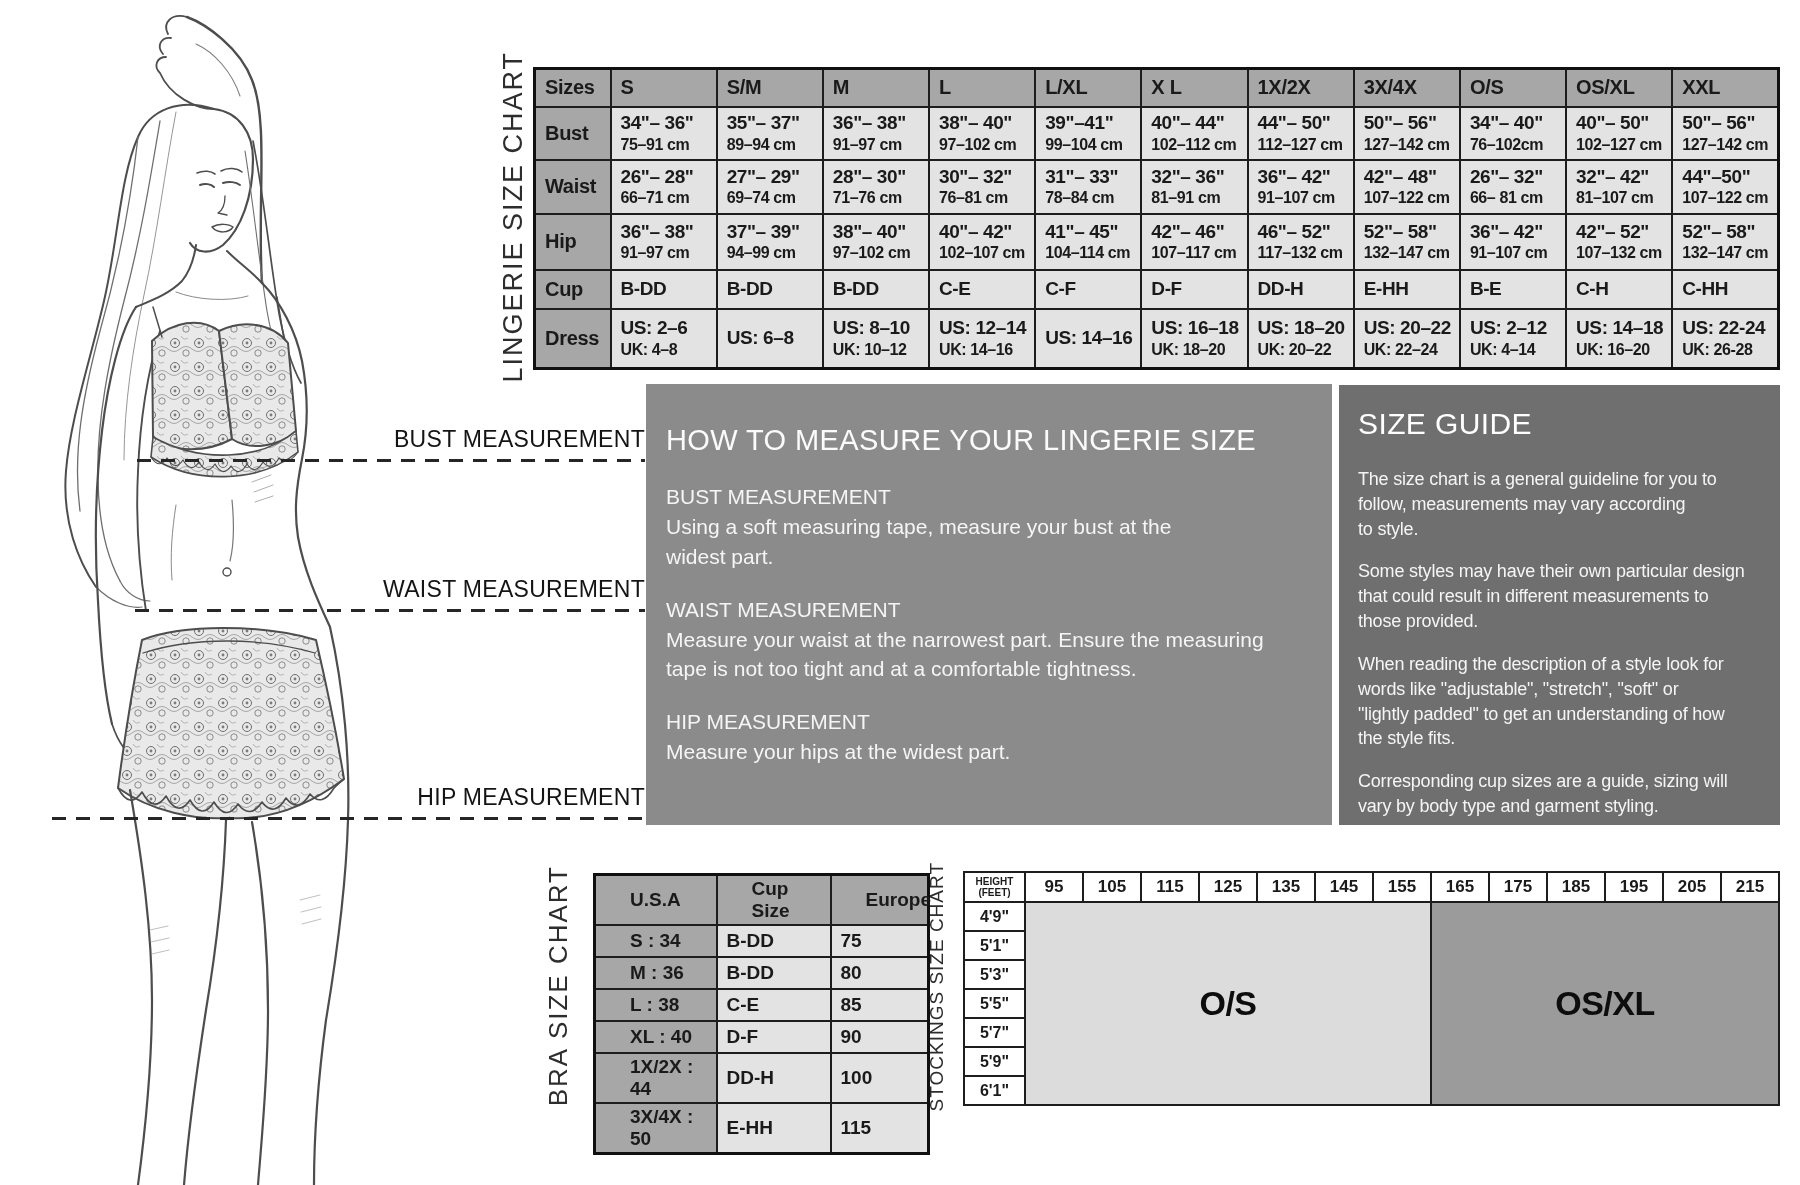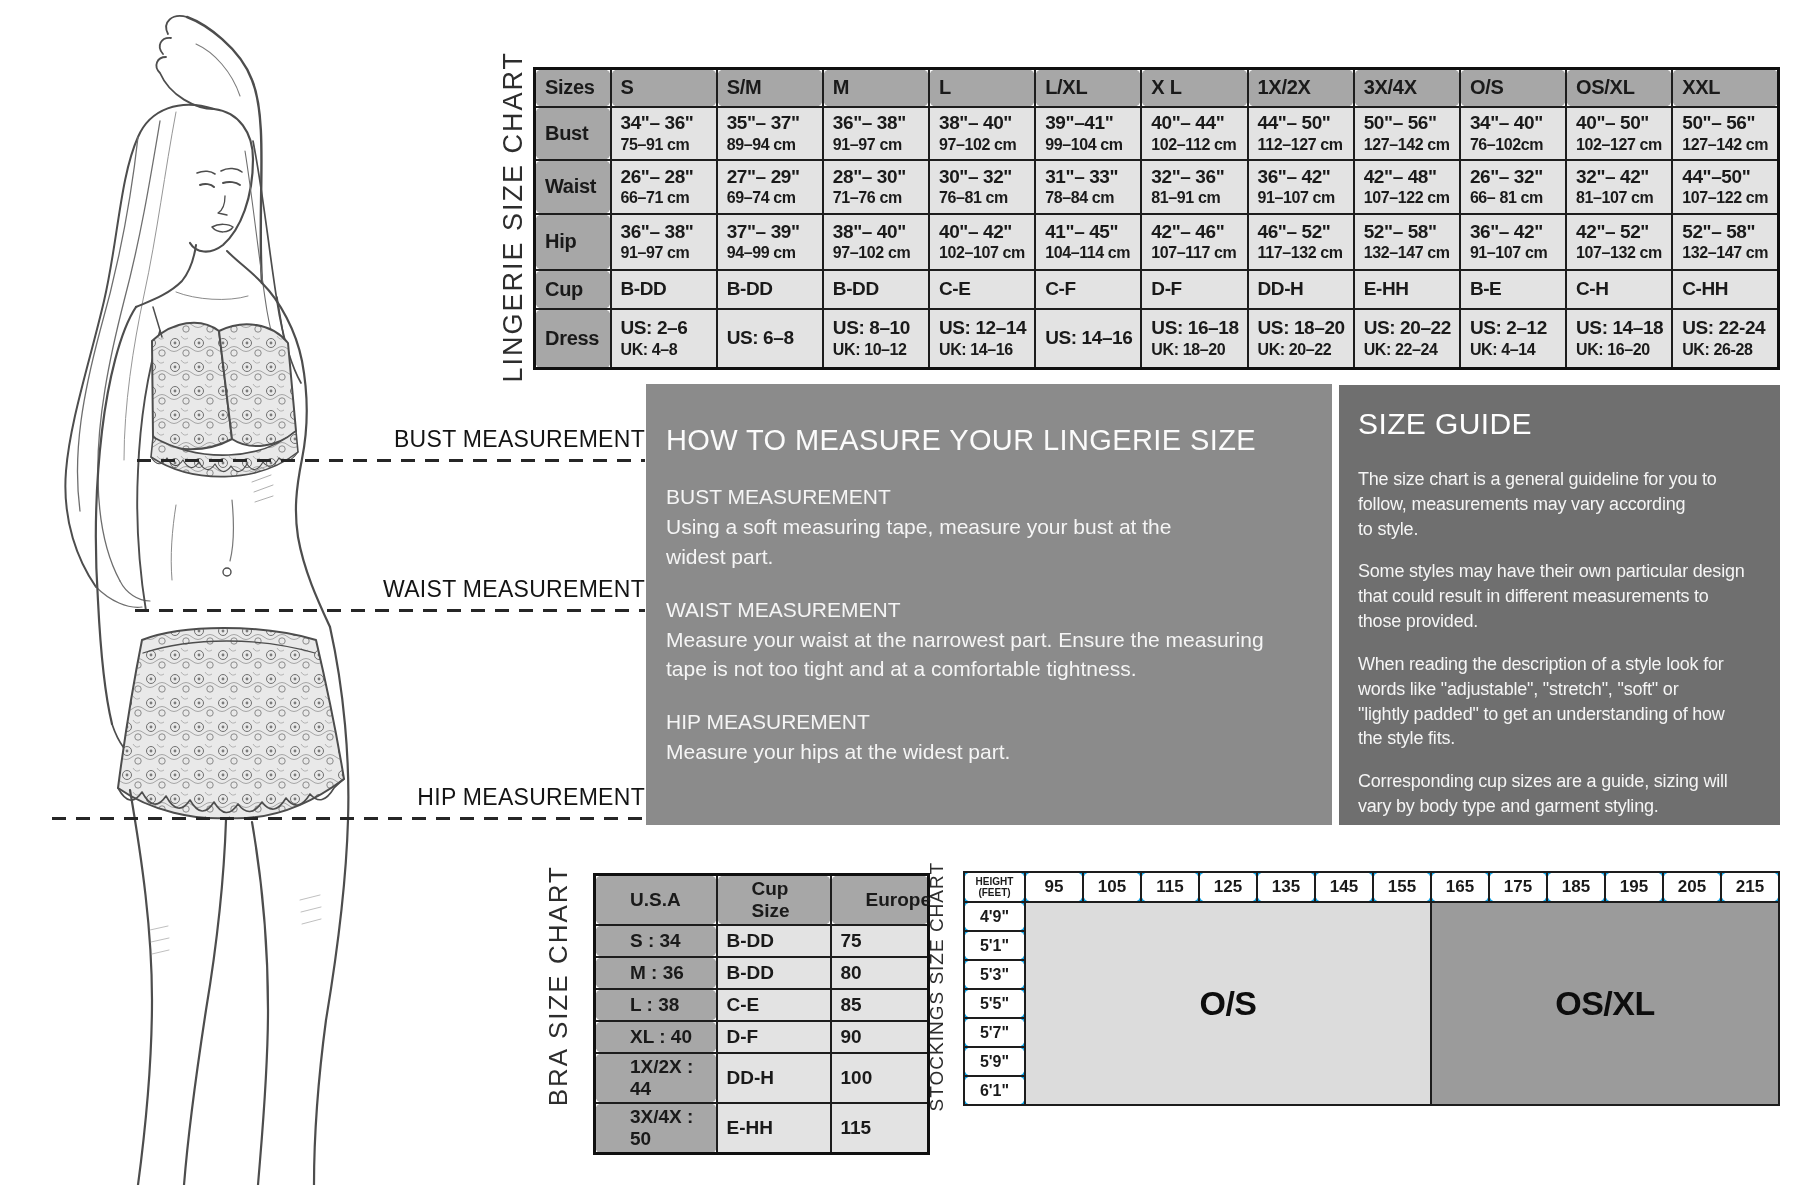--- a/index.html
+++ b/index.html
@@ -21,21 +21,21 @@
   #bra-side span      { font-size:26px; }
   #stockings-side span{ font-size:19px; letter-spacing:1px; }
 
   
   .mlabel { font-size:23px; color:#141414; text-align:right; letter-spacing:.3px; }
   .dash   { height:3px; background:repeating-linear-gradient(90deg,#262626 0 14px,transparent 14px 24px); }
 
   
   table { border-collapse:collapse; table-layout:fixed; }
   th,td { border:2px solid #1d1d1d; vertical-align:middle; text-align:left; padding:2px 2px 2px 9px; }
-  th { font-weight:bold;border-radius:8px; }
+  th { font-weight:bold; }
 
   
   #lingerie-table { width:1247px; border:3px solid #101010; }
   #lingerie-table th { background:#a7a7a7; font-size:20px; letter-spacing:-.3px; }
   #lingerie-table td { background:#e3e3e3; font-weight:bold; }
   #lingerie-table tr.hdr { height:38px; }
   #lingerie-table .l1 { font-size:19px; letter-spacing:-.4px; line-height:1.2; }
   #lingerie-table .l2 { font-size:16px; letter-spacing:-.4px; line-height:1.2; }
   .row-bust  { height:53px; }
   .row-waist { height:54px; }

